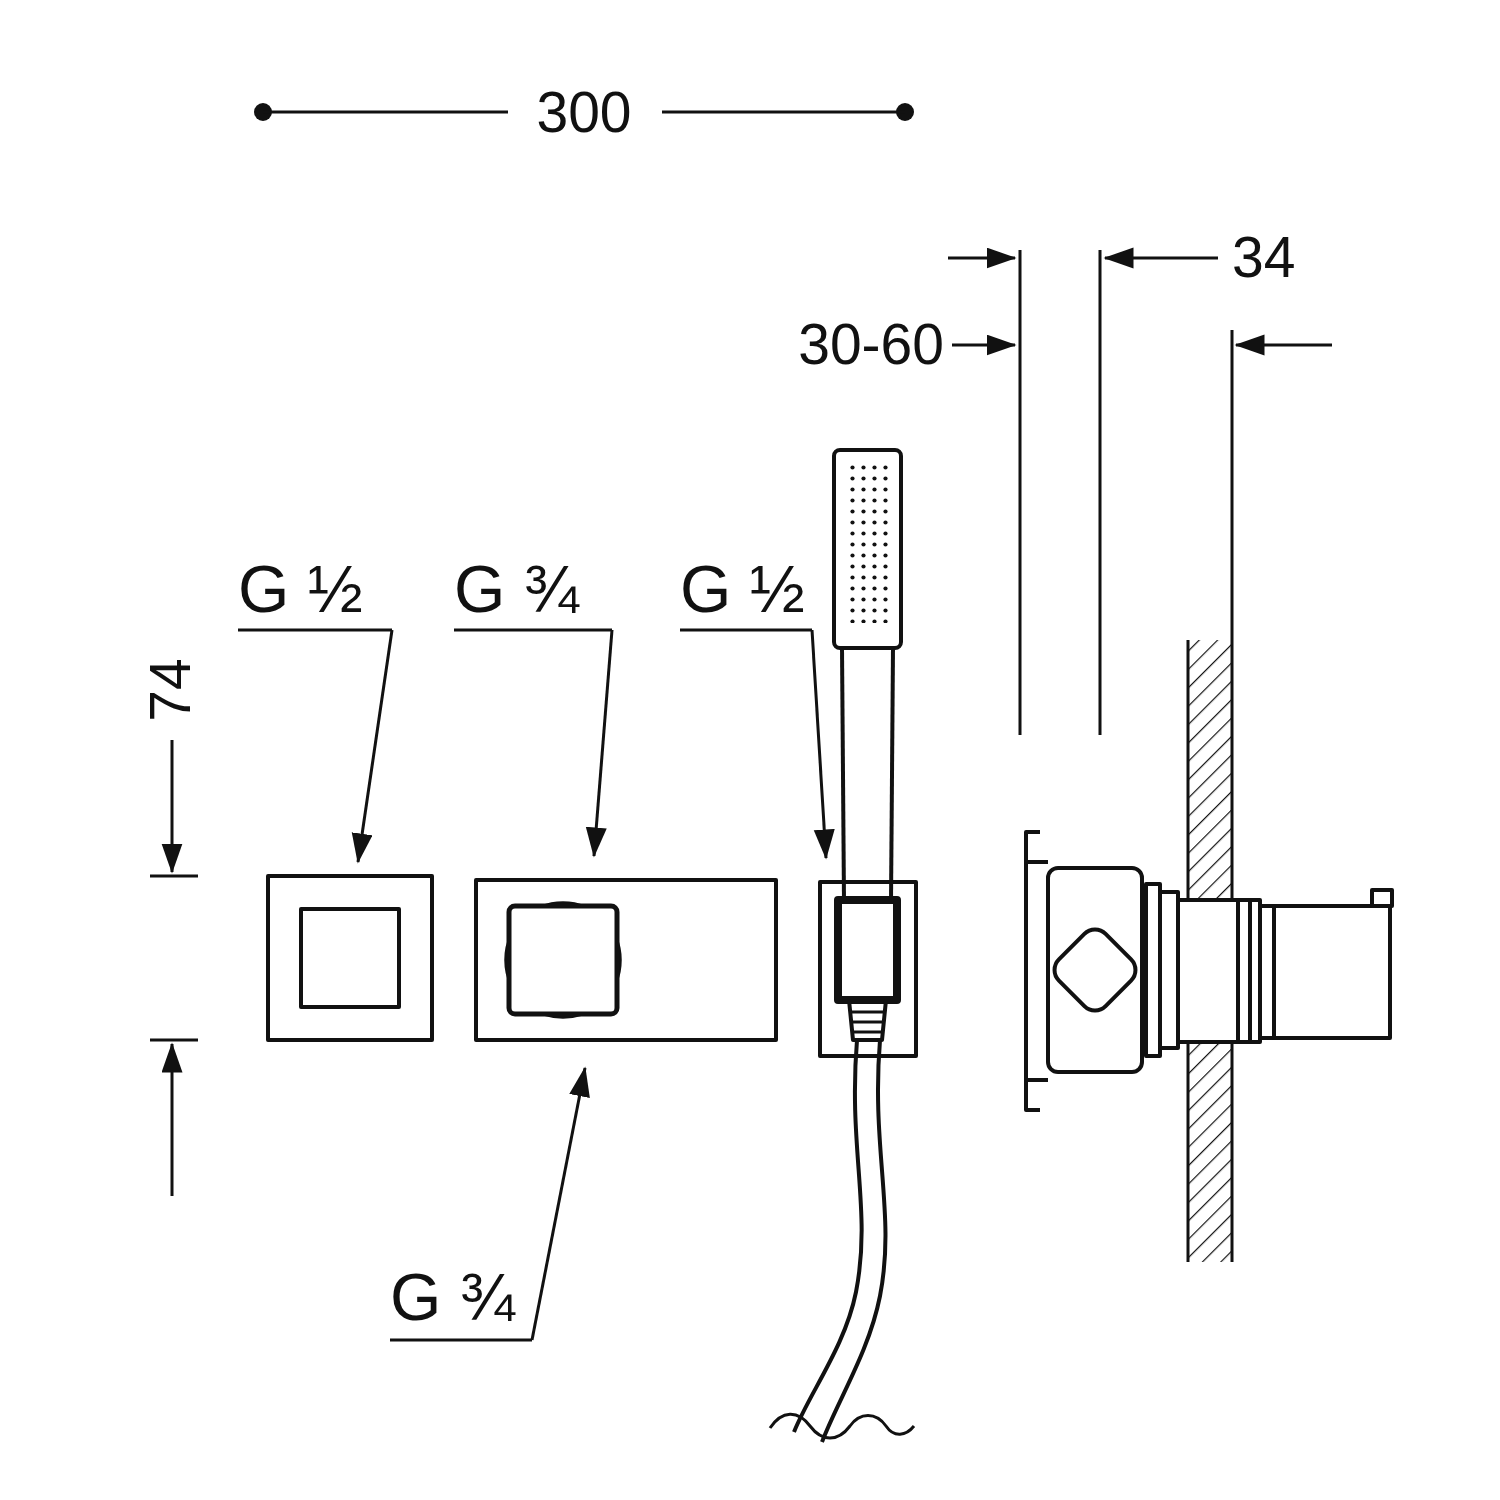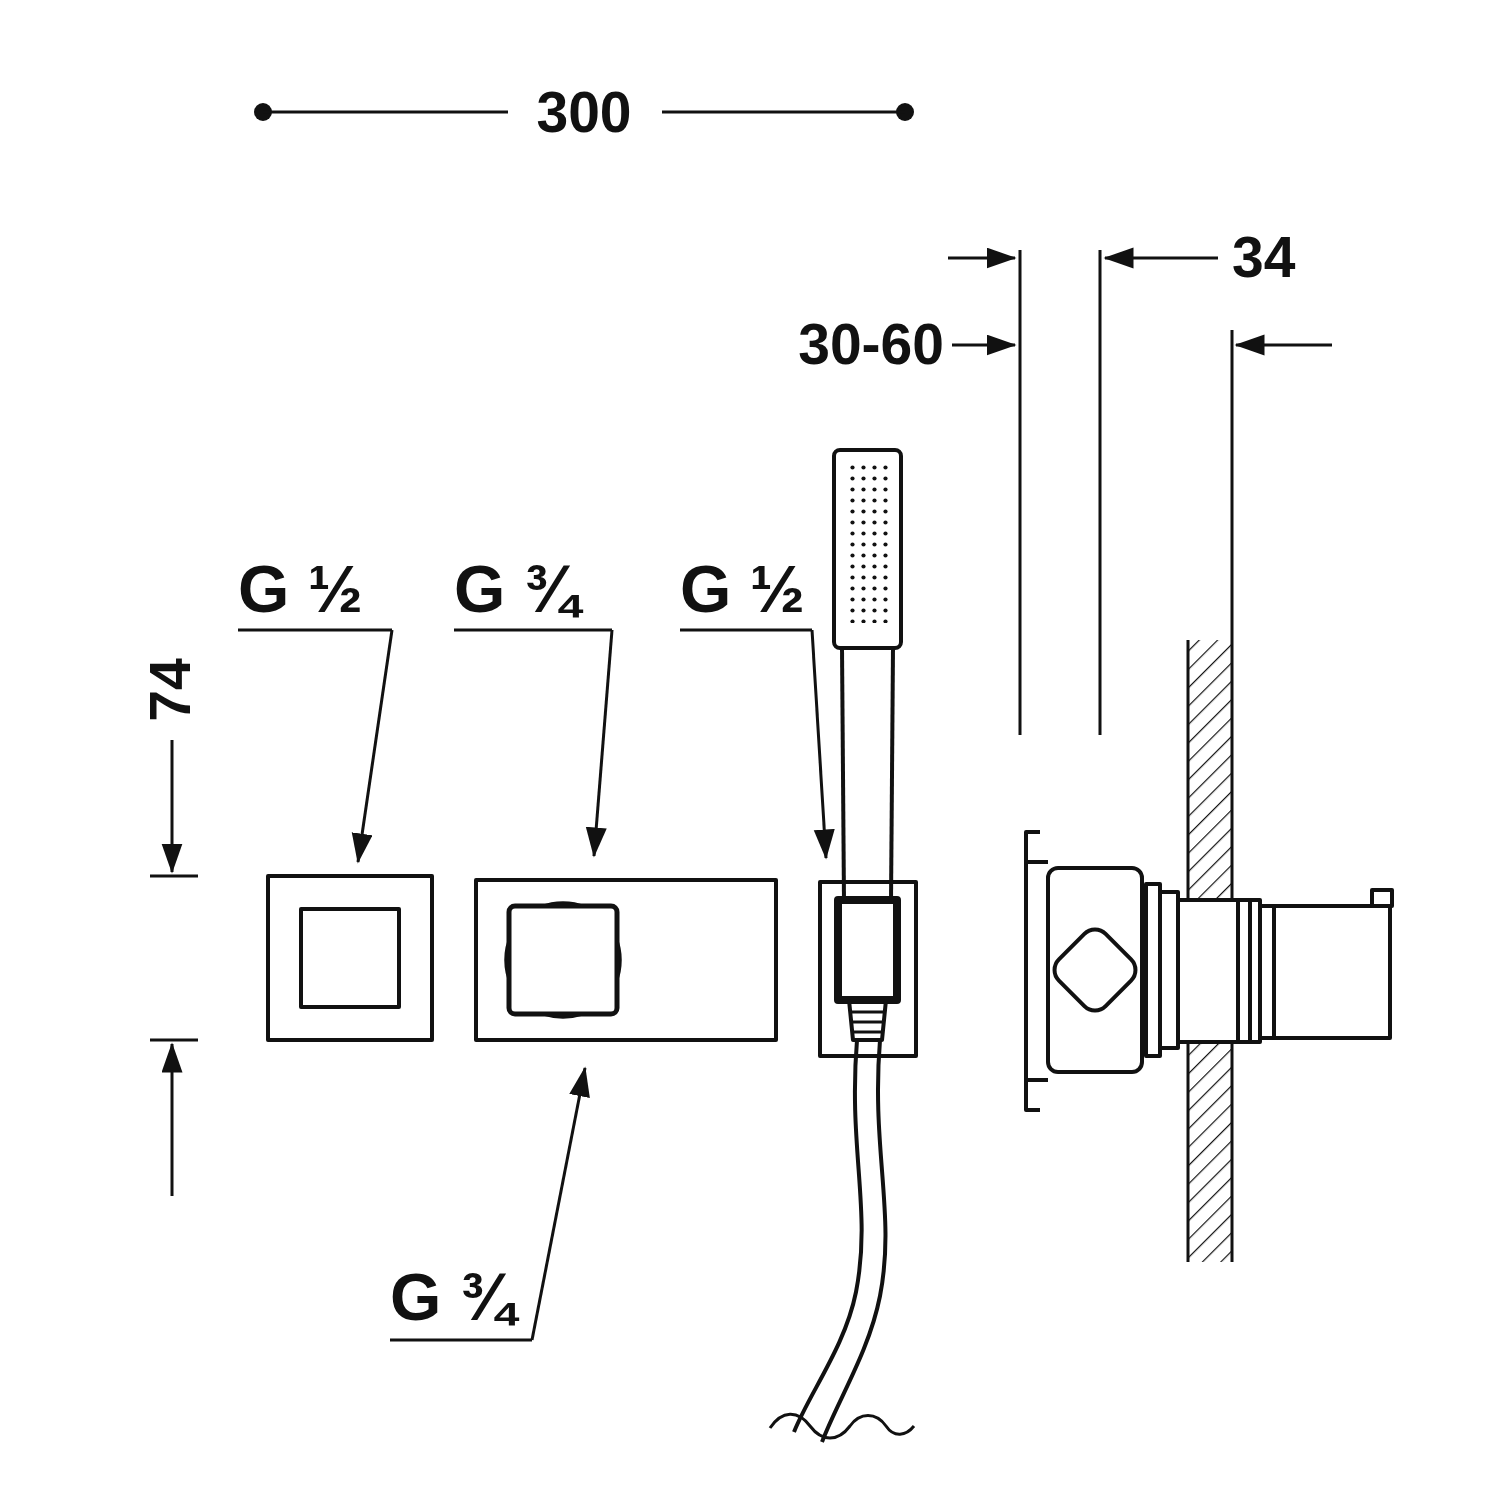--- a/index.html
+++ b/index.html
@@ -6,21 +6,20 @@
     margin: 0;
     padding: 0;
     background: #ffffff;
   }
   .canvas {
     position: relative;
     width: 1500px;
     height: 1500px;
     background: #ffffff;
     overflow: hidden;
-    font-weight: bold;
   }
   svg text {
     font-family: "Liberation Sans", "DejaVu Sans", sans-serif;
     fill: #111111;
     stroke: none;
   }
   .dim-text { font-size: 57px; }
   .thread-text { font-size: 66px; }
 </style>
 </head>

